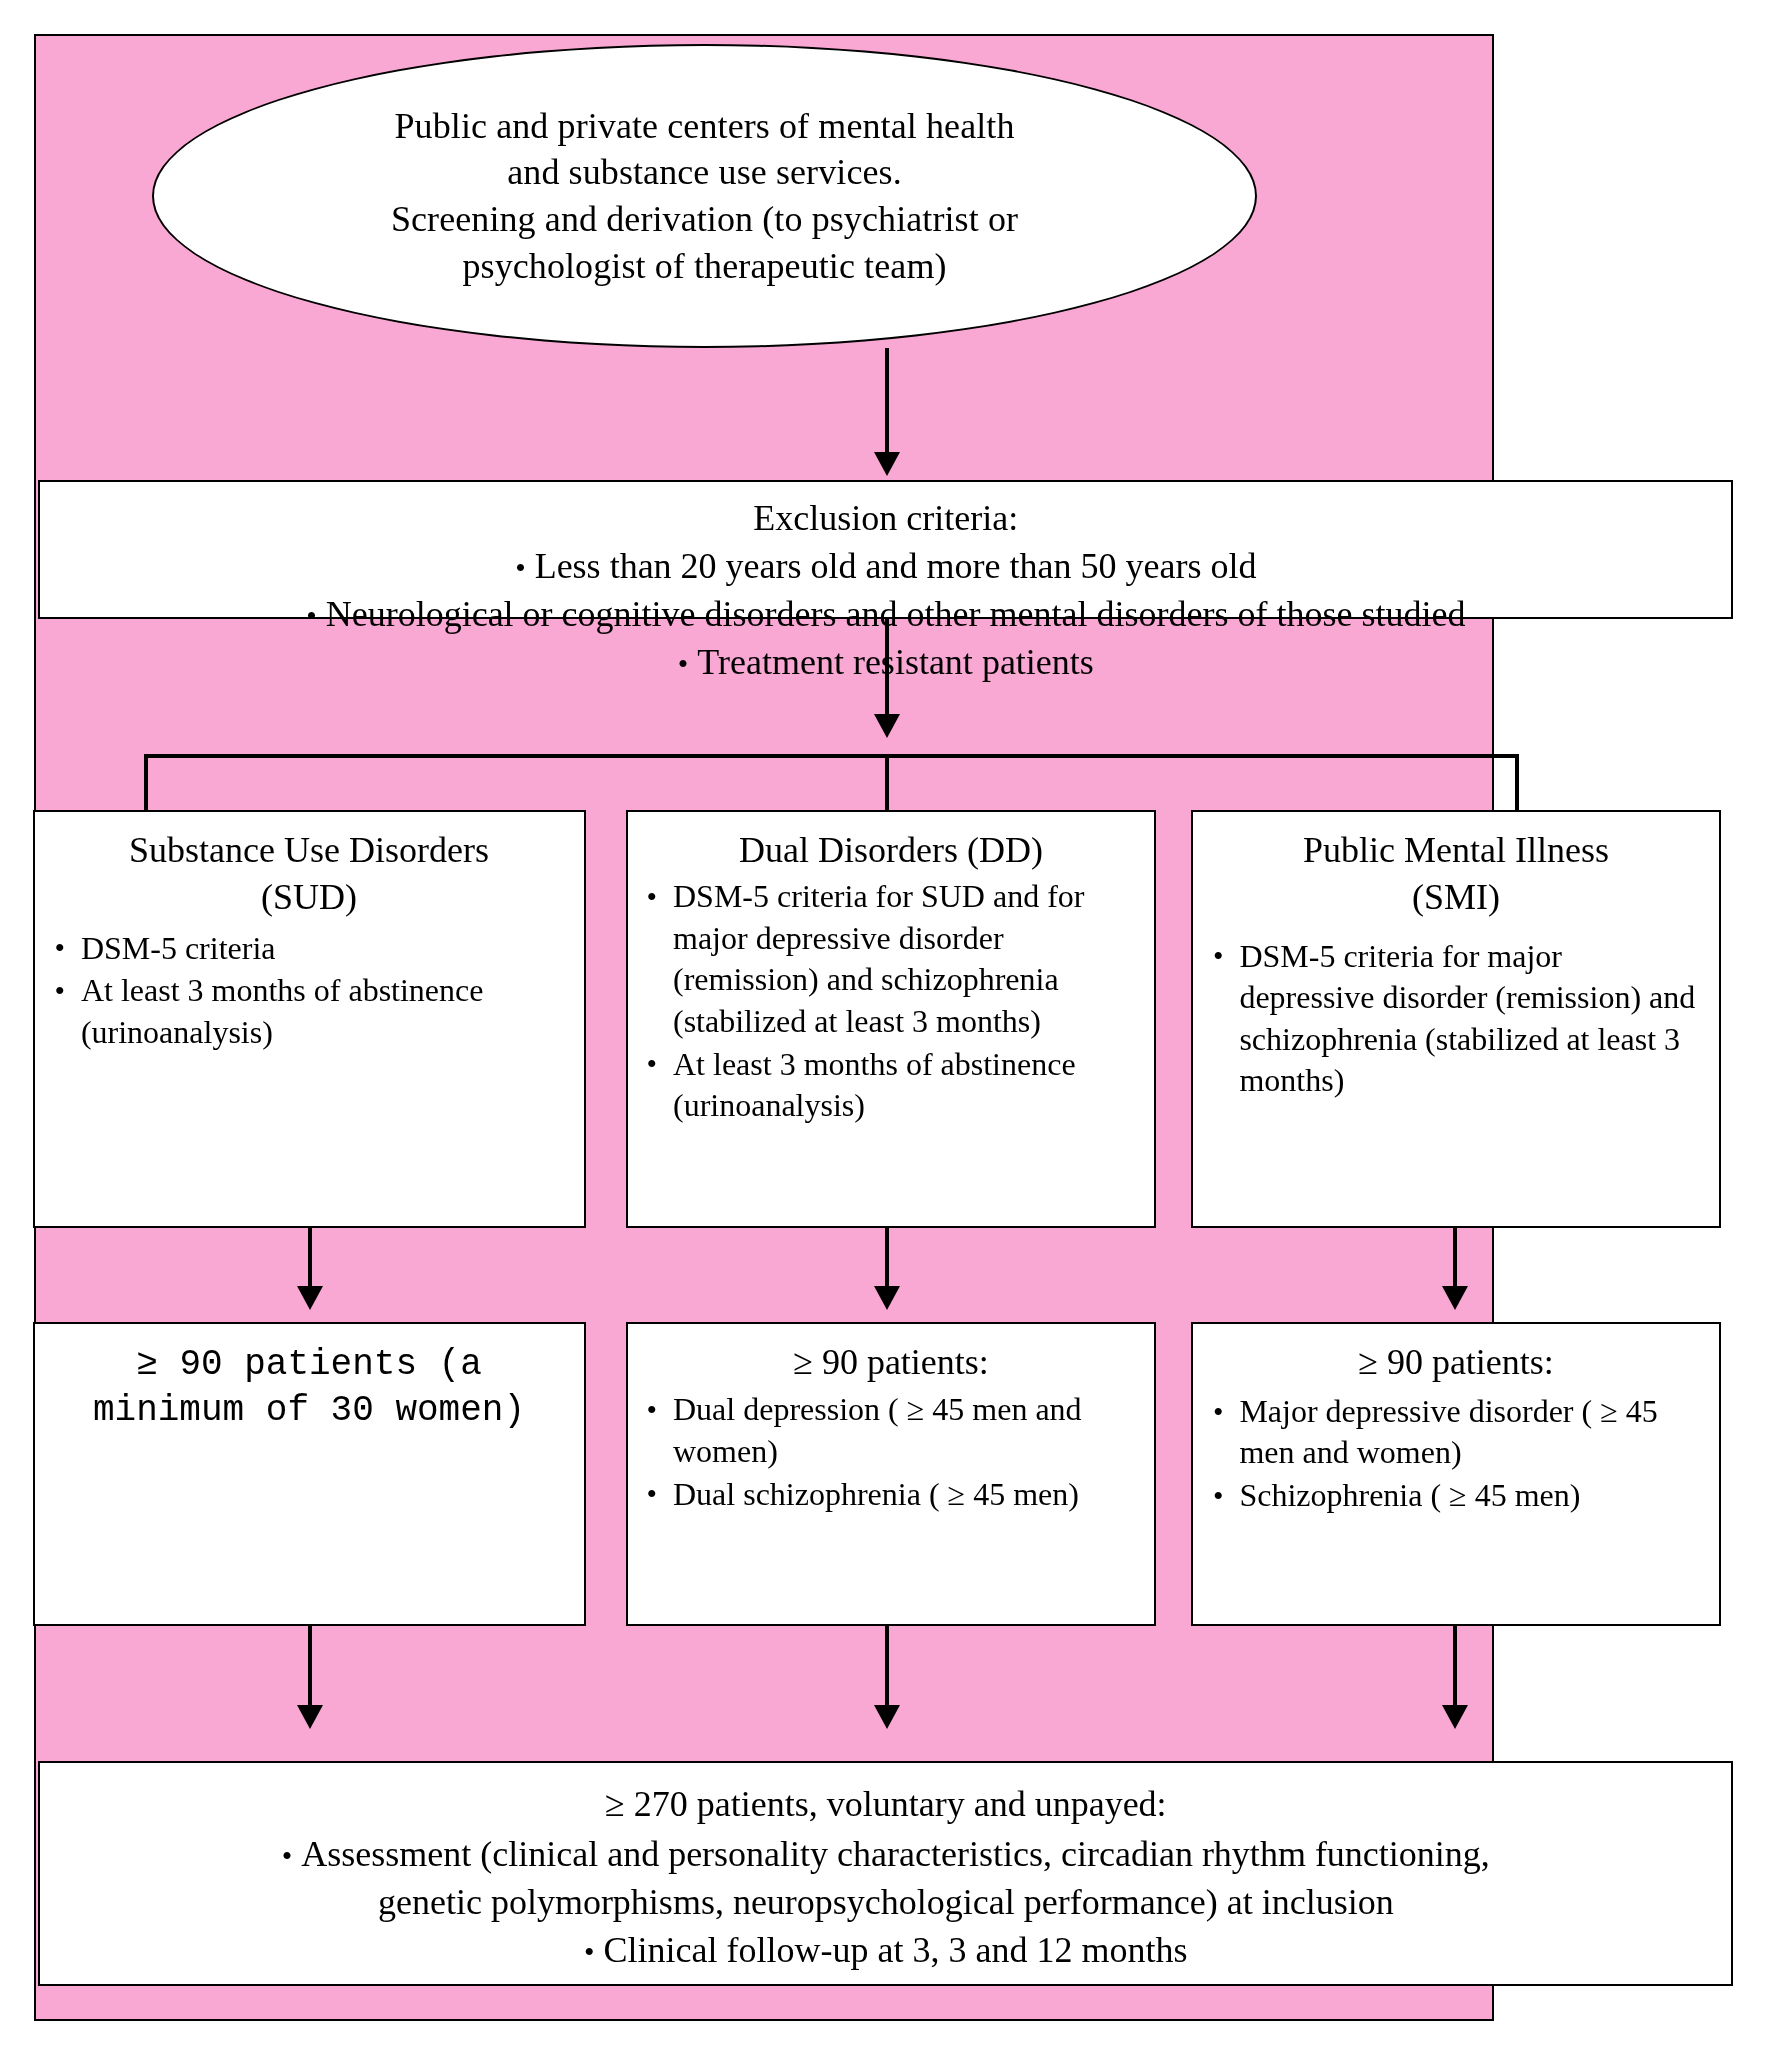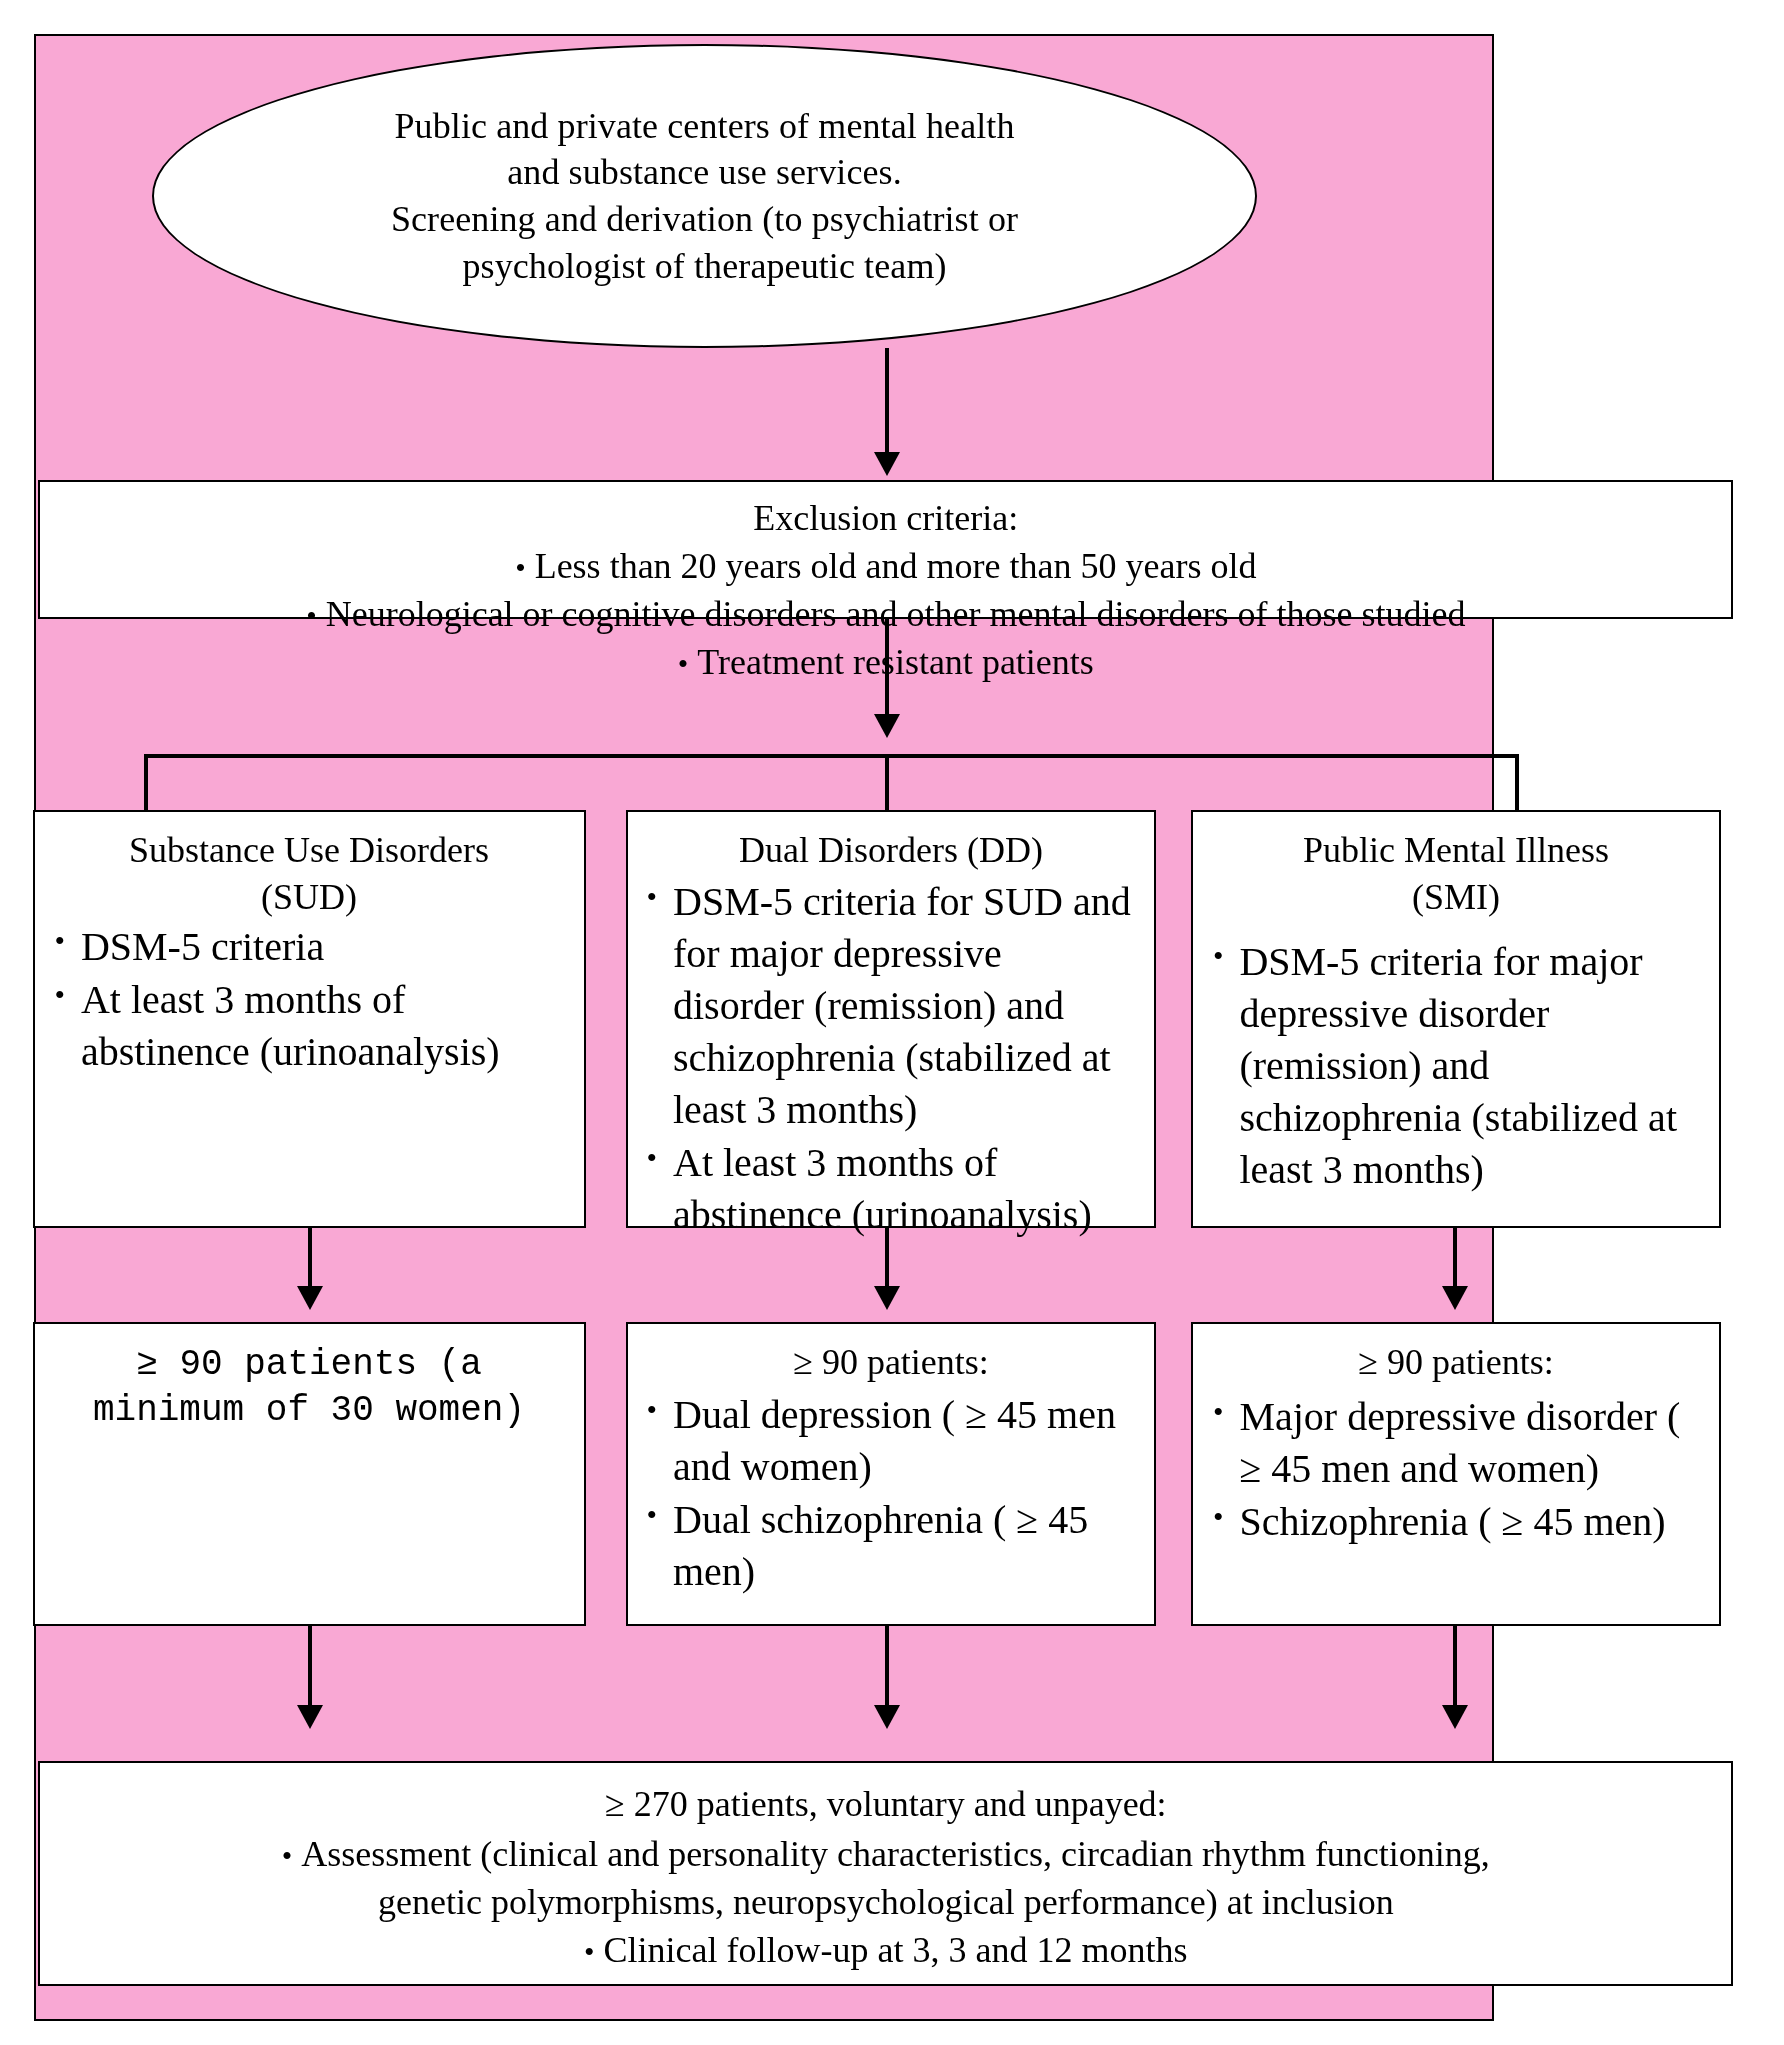--- a/index.html
+++ b/index.html
@@ -67,21 +67,21 @@
     margin: 0;
   }
 
   ul.bullets {
     list-style: none;
     margin: 0;
     padding: 0;
   }
   ul.bullets > li {
     position: relative;
-    font-size: 40px;
+    font-size: 32px;
     line-height: 1.30;
     padding-left: 30px;
     margin: 0 0 1.2px 0;
     text-align: left;
   }
   ul.bullets > li::before {
     content: "\2022";
     position: absolute;
     left: 3.5px;
     top: -1.2px;
@@ -159,21 +159,21 @@
   <div class="hline" style="left:108px; top:718px; width:1375px;"></div>
 
   <div class="vline" style="left:108px; top:718px; height:57px;"></div>
   <div class="vline" style="left:849px; top:718px; height:57px;"></div>
   <div class="vline" style="left:1479px; top:718px; height:57px;"></div>
 
   <div class="node" style="left:-3.5px; top:774px; width:553px; height:418px;">
     <div class="pad-inner" style="padding:15px 16.4px 0 16.4px;">
       <div class="boxtitle">Substance Use Disorders</div>
       <div class="boxtitle">(SUD)</div>
-      <ul class="bullets" style="margin-top:0;">
+      <ul class="bullets" style="margin-top:7px;">
         <li>DSM-5 criteria</li>
         <li>At least 3 months of abstinence (urinoanalysis)</li>
       </ul>
     </div>
   </div>
 
   <div class="node" style="left:590px; top:774px; width:530px; height:418px;">
     <div class="pad-inner" style="padding:15px 15px 0 15px;">
       <div class="boxtitle">Dual Disorders (DD)</div>
       <ul class="bullets" style="margin-top:2.3px;">

